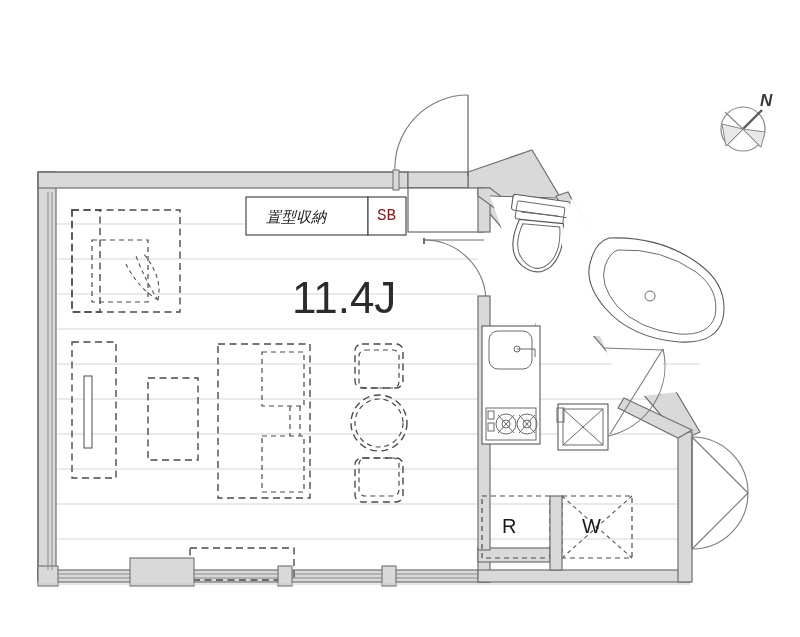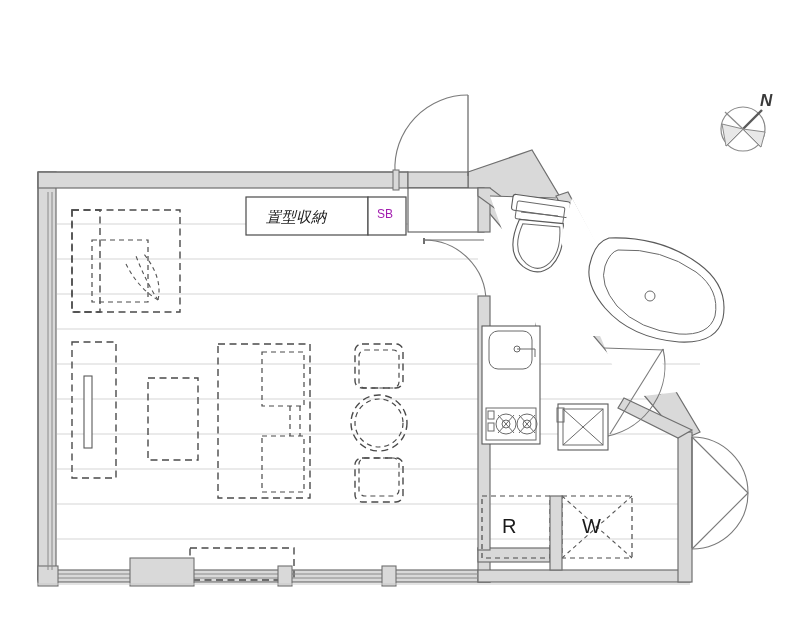--- a/index.html
+++ b/index.html
@@ -32,22 +32,23 @@
     font-size: 44px;
     letter-spacing: 0px;
     color: #2b2b2b;
     font-weight: 400;
   }
   #storage-label {
     font-size: 15px;
     color: #1a1a1a;
   }
   #sb-label {
-    font-size: 12px;
-    color: #a21caf;
+    font-size: 16px;
+    color: #7f1d1d;
+    font-family: Liberation Mono, monospace;
   }
   #fridge-label, #washer-label {
     font-size: 20px;
     color: #1a1a1a;
   }
   #compass-n-label {
     font-size: 17px;
     font-weight: bold;
     font-style: italic;
     color: #3a3a3a;
@@ -298,20 +299,21 @@
       <path d="M 743 129 L 762 110" stroke="#5a5a5a" stroke-width="2.4"></path>
       <path d="M 743 129 L 726 146" stroke="#8a8a8a" stroke-width="1.2"></path>
       <path d="M 743 129 L 725 112" stroke="#8a8a8a" stroke-width="1.2"></path>
       <path d="M 743 129 L 761 147" stroke="#8a8a8a" stroke-width="1.2"></path>
       <path d="M 743 129 L 726 146 L 722 124 Z" fill="#e8e8e8" stroke="#8a8a8a" stroke-width="1"></path>
       <path d="M 743 129 L 761 147 L 765 132 Z" fill="#e8e8e8" stroke="#8a8a8a" stroke-width="1"></path>
     </g>
 
   </svg>
 
+  <div class="lbl" id="room-area-label" style="left:292px; top:276px;">11.4J</div>
 
   <div class="lbl" id="storage-label" style="left:266px; top:209px;font-style:italic;">置型収納</div>
 
   <div class="lbl" id="sb-label" style="left:377px; top:208px;">SB</div>
 
   <div class="lbl" id="fridge-label" style="left:502px; top:516px;">R</div>
 
   <div class="lbl" id="washer-label" style="left:582px; top:516px;">W</div>
 
   <div class="lbl" id="compass-n-label" style="left:760px; top:92px;">N</div>

